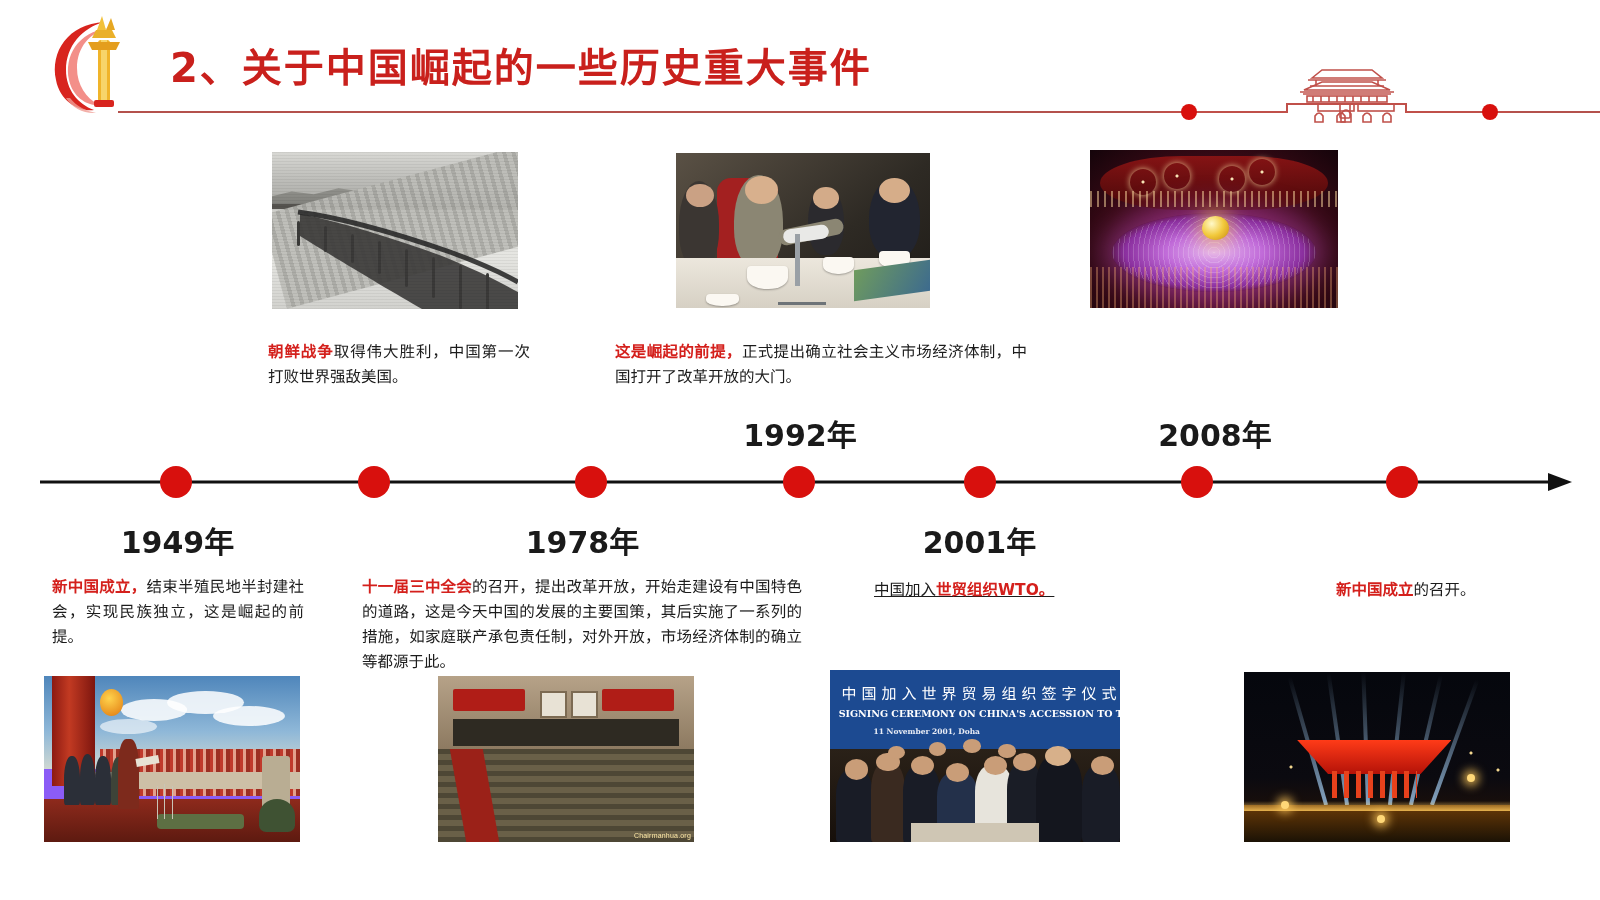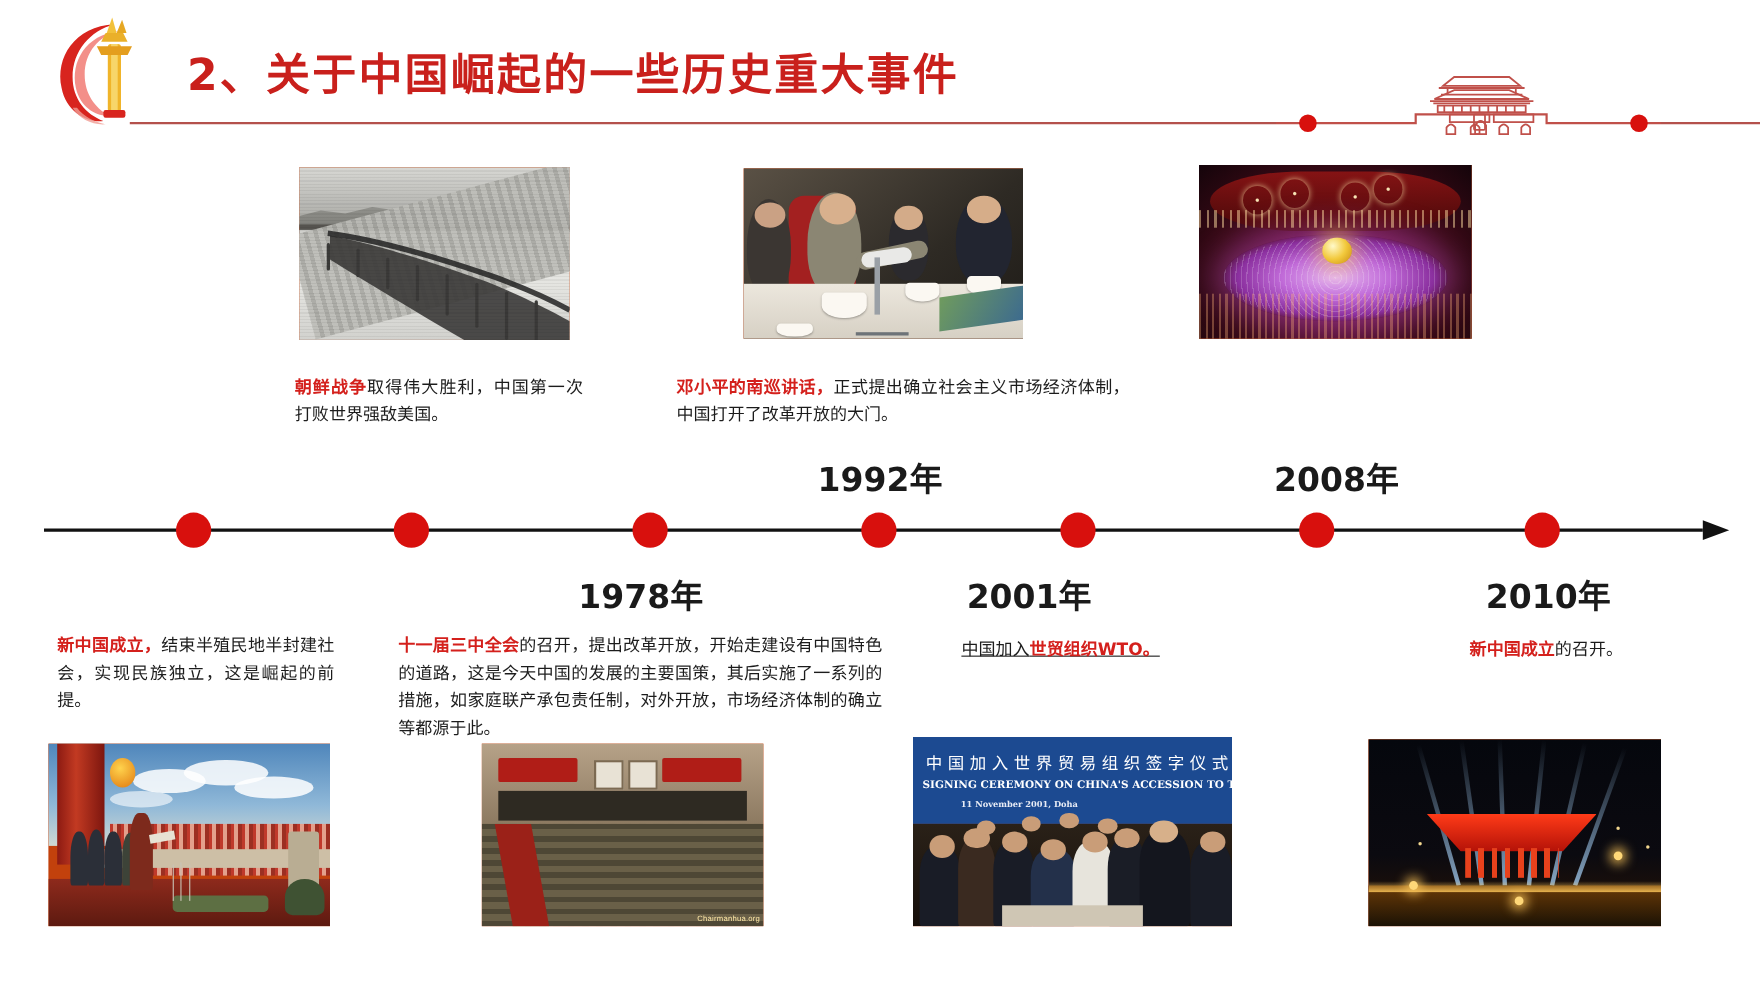--- a/index.html
+++ b/index.html
@@ -37,21 +37,21 @@
   
   .txt{
     position:absolute;
     font-size:15.5px;line-height:1.62;color:#1c1c1c;
     font-family:"DejaVu Sans","Liberation Sans",sans-serif;
     text-align:justify;
   }
   .txt .hi{color:#d4201c;font-weight:bold;}
 
   
-  .photo{position:absolute;overflow:hidden;background:#c2410c;}
+  .photo{position:absolute;overflow:hidden;background:#8b5cf6;}
   .photo .inner{position:absolute;inset:0;}
 
   
   .ph-korea .sky{position:absolute;left:0;top:0;right:0;height:34%;
     background:linear-gradient(#d8d8d4,#bcbcb8 55%,#a9a9a4);}
   .ph-korea .hills{position:absolute;left:0;top:18%;right:0;height:17%;
     background:linear-gradient(180deg,#9a9a95,#7e7e79);
     clip-path:polygon(0 60%,8% 42%,17% 52%,27% 30%,38% 44%,50% 24%,62% 40%,74% 28%,86% 44%,100% 34%,100% 100%,0 100%);}
   .ph-korea .far{position:absolute;left:0;top:33%;right:0;height:5%;background:#55534f;}
   .ph-korea .water{position:absolute;left:0;top:36%;right:0;bottom:0;
@@ -282,42 +282,42 @@
       <div style="position:absolute;left:0;right:0;bottom:0;height:26%;
                   background:repeating-linear-gradient(90deg,rgba(255,180,120,.35) 0 2px,transparent 2px 6px);"></div>
     </div>
   </div>
 
   <div class="txt" style="left:268px;top:340px;width:262px;">
     <span class="hi">朝鲜战争</span><span>取得伟大胜利，中国第一次打败世界强敌美国。</span>
   </div>
 
   <div class="txt" style="left:615px;top:340px;width:412px;">
-    <span class="hi">邓小平的南巡讲话，</span><span>正式提出确立社会主义市场经济体制，中国打开了改革开放的大门。</span>
+    <span class="hi">这是崛起的前提，</span><span>正式提出确立社会主义市场经济体制，中国打开了改革开放的大门。</span>
   </div>
 
 
   <div class="yr" style="left:680px;top:411px;width:240px;">1992年</div>
   <div class="yr" style="left:1095px;top:411px;width:240px;">2008年</div>
 
   <svg class="axis" viewBox="0 0 1600 55">
     <line x1="40" y1="27" x2="1548" y2="27" stroke="#111111" stroke-width="3"></line>
     <path d="M1548 18 L1572 27 L1548 36 Z" fill="#111111"></path>
     <circle cx="176" cy="27" r="16" fill="#d8100d"></circle>
     <circle cx="374" cy="27" r="16" fill="#d8100d"></circle>
     <circle cx="591" cy="27" r="16" fill="#d8100d"></circle>
     <circle cx="799" cy="27" r="16" fill="#d8100d"></circle>
     <circle cx="980" cy="27" r="16" fill="#d8100d"></circle>
     <circle cx="1197" cy="27" r="16" fill="#d8100d"></circle>
     <circle cx="1402" cy="27" r="16" fill="#d8100d"></circle>
   </svg>
 
+  <div class="yr" style="left:60px;top:518px;width:235px;">1949年</div>
   <div class="yr" style="left:465px;top:518px;width:235px;">1978年</div>
-  <div class="yr" style="left:818px;top:518px;width:235px;">2001年</div>
-  <div class="yr" style="left:1290px;top:518px;width:235px;">2010年</div>
+  <div class="yr" style="left:862px;top:518px;width:235px;">2001年</div>
 
   <div class="txt" style="left:52px;top:575px;width:252px;">
     <span class="hi">新中国成立，</span><span>结束半殖民地半封建社会，实现民族独立，这是崛起的前提。</span>
   </div>
 
   <div class="txt" style="left:362px;top:575px;width:440px;">
     <span class="hi">十一届三中全会</span><span>的召开，提出改革开放，开始走建设有中国特色的道路，这是今天中国的发展的主要国策，其后实施了一系列的措施，如家庭联产承包责任制，对外开放，市场经济体制的确立等都源于此。</span>
   </div>
 
   <div class="txt" style="left:874px;top:578px;width:290px;text-decoration:underline;">

